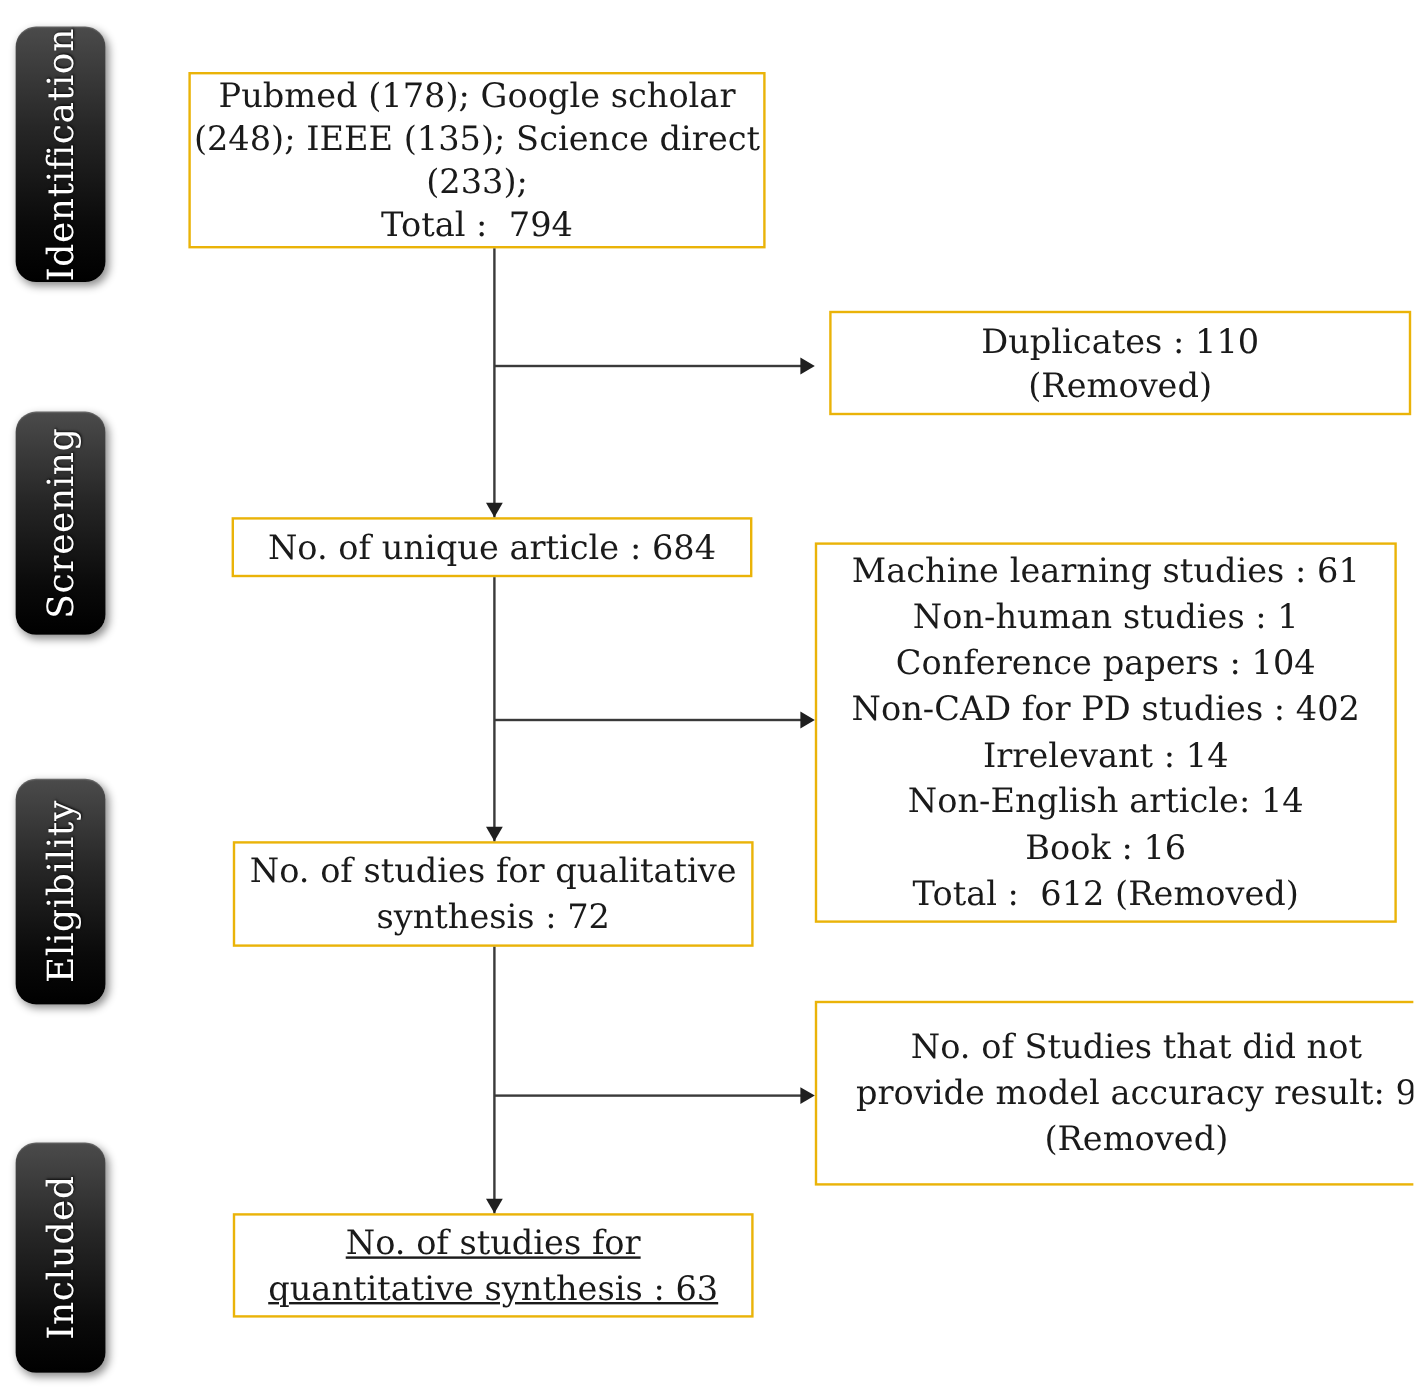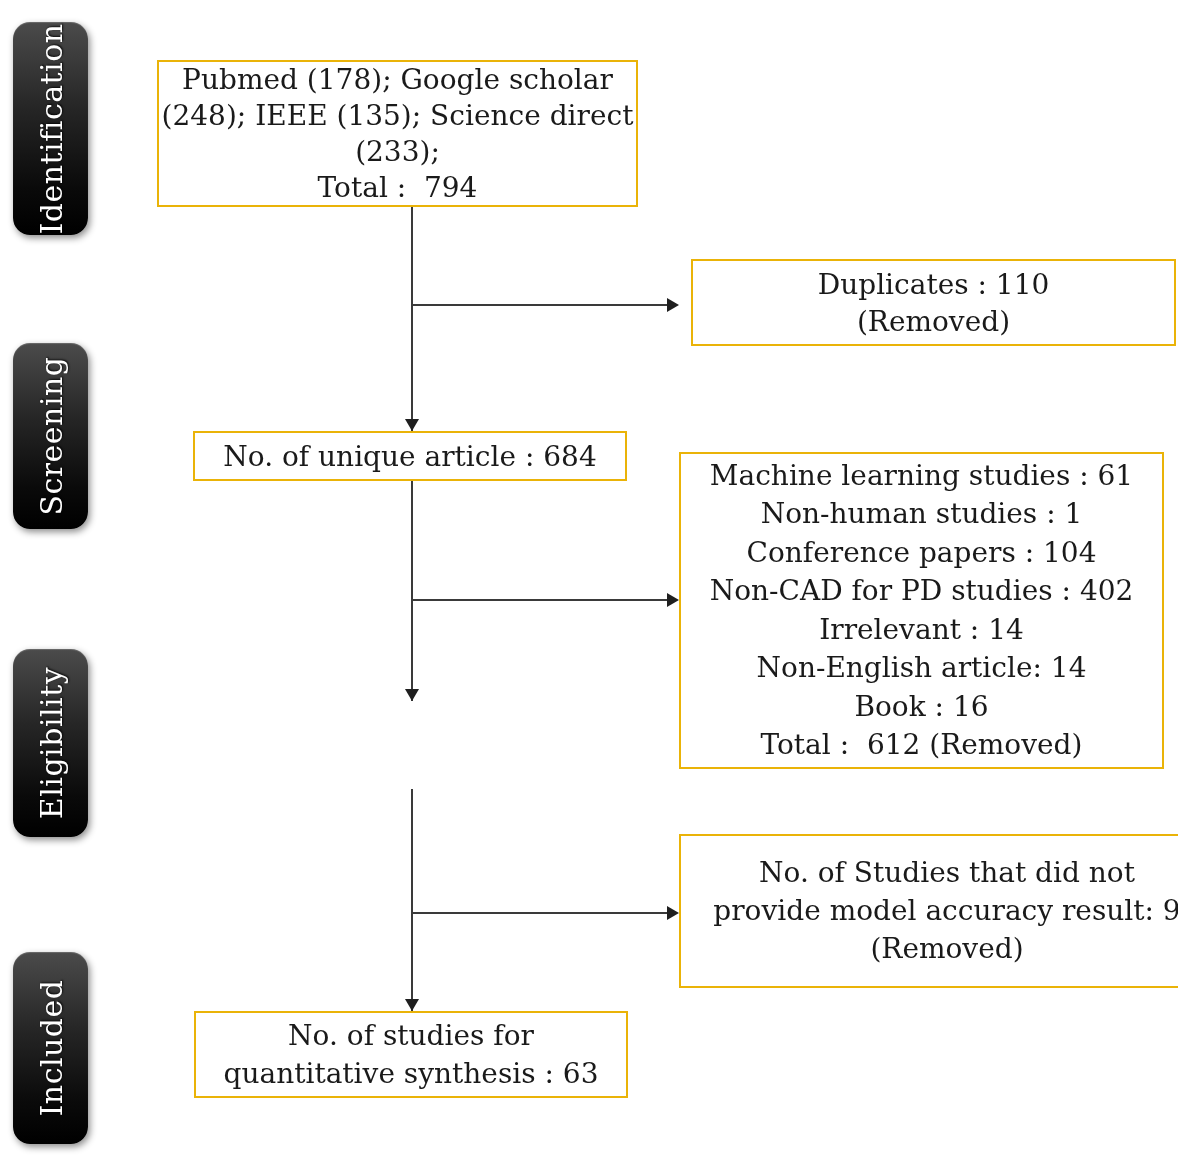--- a/index.html
+++ b/index.html
@@ -58,21 +58,21 @@
   #box-sources .txt  { line-height: 36px; }
   #box-duplicates    { left: 679px; top: 259px;  width: 485px; height: 87px; margin-left: 12px; }
   #box-unique        { left: 193px; top: 431px;  width: 434px; height: 50px; }
   #box-exclusions    { left: 679px; top: 452px;  width: 485px; height: 317px; }
   #box-exclusions .txt { line-height: 38.5px; }
   #box-qualitative   { left: 194px; top: 701px;  width: 434px; height: 88px; }
   #box-qualitative .txt { line-height: 38px; }
   #box-accuracy      { left: 679px; top: 834px;  width: 536px; height: 154px; }
   #box-accuracy .txt { line-height: 38px; }
   #box-quantitative  { left: 194px; top: 1011px; width: 434px; height: 87px; }
-  #box-quantitative .txt { line-height: 38px; }
+  #box-quantitative .txt { line-height: 38px; text-decoration: underline; }
 
   
   .vline, .hline { position: absolute; background: #3a3a3a; }
   .vline { width: 2px; }
   .hline { height: 2px; }
   .ah-down {
     position: absolute; width: 0; height: 0;
     border-left: 7px solid transparent;
     border-right: 7px solid transparent;
     border-top: 12px solid #1f1f1f;
@@ -130,20 +130,24 @@
   <div class="fbox" id="box-exclusions">
     <div class="txt">Machine learning studies : 61
 Non-human studies : 1
 Conference papers : 104
 Non-CAD for PD studies : 402
 Irrelevant : 14
 Non-English article: 14
 Book : 16
 Total :  612 (Removed)</div>
   </div>
+  <div class="fbox" id="box-qualitative">
+    <div class="txt">No. of studies for qualitative
+synthesis : 72</div>
+  </div>
   <div class="fbox" id="box-accuracy">
     <div class="txt">No. of Studies that did not
 provide model accuracy result: 9
 (Removed)</div>
   </div>
   <div class="fbox" id="box-quantitative">
     <div class="txt">No. of studies for
 quantitative synthesis : 63</div>
   </div>
 

